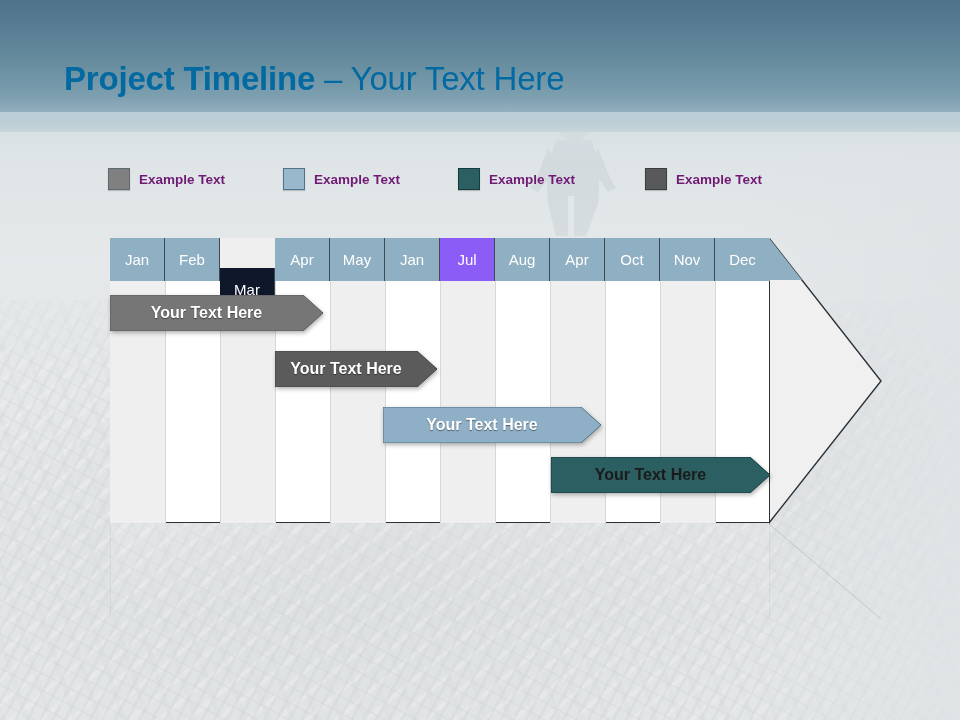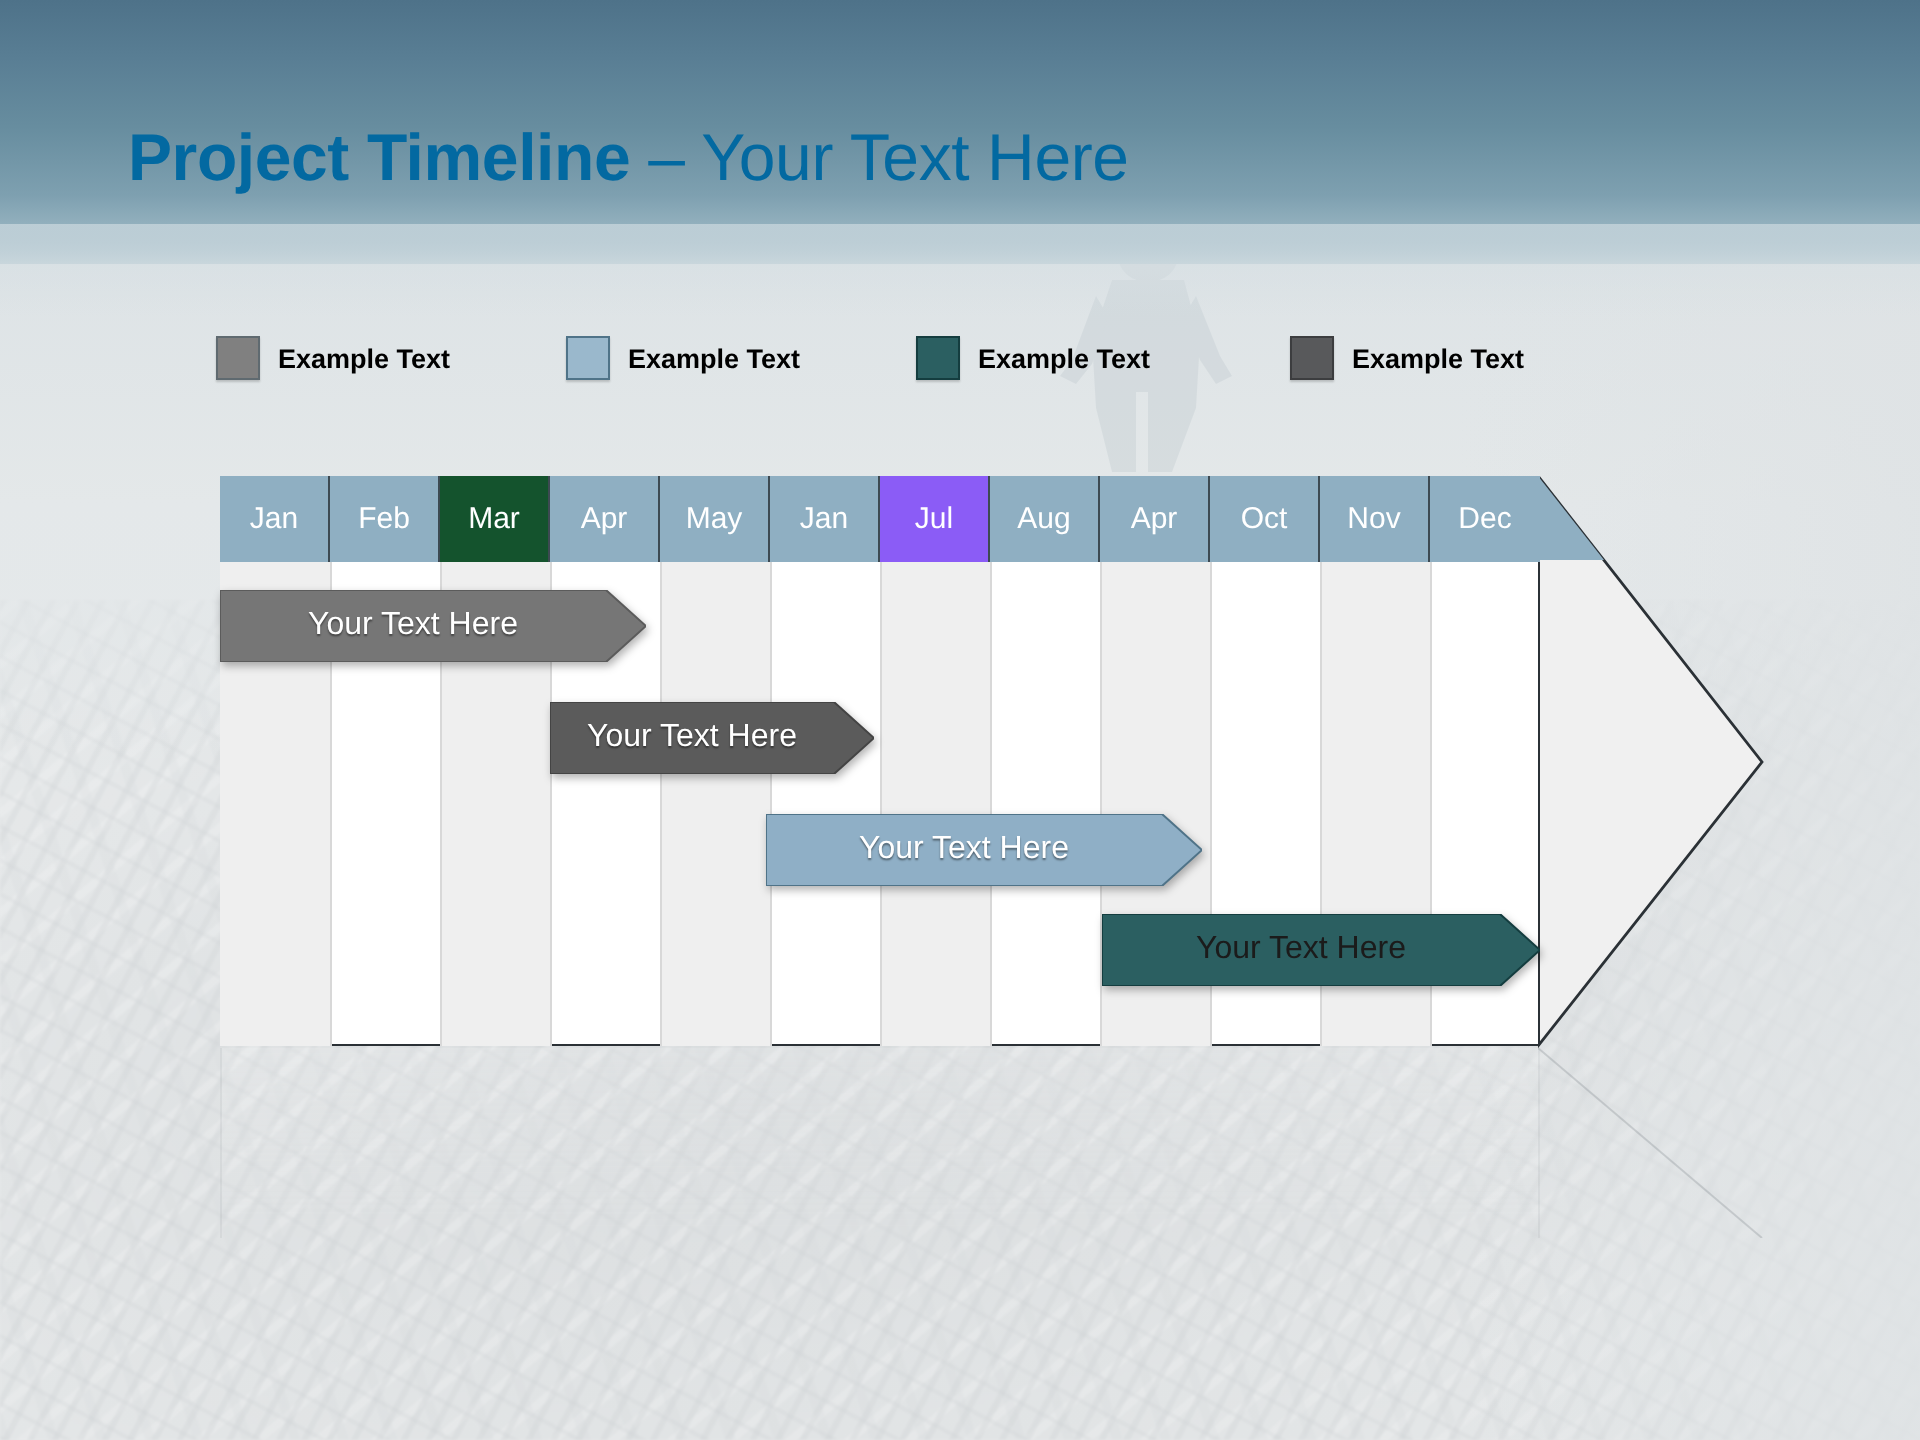--- a/index.html
+++ b/index.html
@@ -72,21 +72,21 @@
     position:absolute; left:108px; top:164px; width:700px; height:30px;
   }
   .legend-item{
     position:absolute; top:0; display:flex; align-items:center; gap:9px; height:30px;
   }
   .legend-swatch{
     width:22px; height:22px; border:1px solid #6b7c86;
     box-shadow:0 1px 1px rgba(0,0,0,.18);
   }
   .legend-label{
-    font-size:13.5px; font-weight:bold; color:#000000; white-space:nowrap;
+    font-size:13.5px; font-weight:bold; color:#701a75; white-space:nowrap;
   }
 
   
   #chart{
     position:absolute; left:110px; top:238px; width:660px; height:285px;
   }
   #chart-border{
     position:absolute; inset:0;
     border:1px solid #2b3136;
     background:#ffffff;
@@ -118,20 +118,21 @@
   #big-arrow{
     position:absolute; left:769px; top:238px; width:115px; height:286px;
     overflow:visible;
   }
 
   
   .bar{
     position:absolute; height:36px;
     display:flex; align-items:center;
     filter:drop-shadow(1px 2px 2px rgba(0,0,0,.30));
+    font-weight:bold;
   }
   .bar-shape{
     position:absolute; inset:0;
   }
   .bar-label{
     position:relative; z-index:2;
     width:100%; text-align:center;
     padding-right:20px;
     font-size:16px; white-space:nowrap;
   }
@@ -212,21 +213,21 @@
       <div class="col-line" style="left: 385px;"></div>
       <div class="col-line" style="left: 440px;"></div>
       <div class="col-line" style="left: 495px;"></div>
       <div class="col-line" style="left: 550px;"></div>
       <div class="col-line" style="left: 605px;"></div>
     </div>
 
   <div id="month-row">
       <div class="month-cell first" style="left: 0px; background: rgb(143, 175, 194);">Jan</div>
       <div class="month-cell" style="left: 55px; background: rgb(143, 175, 194);">Feb</div>
-      <div class="month-cell" style="left: 110px; background: #14532d;">Mar</div>
+      <div class="month-cell" style="left: 110px; background: #0f172a; margin-top: 30px;">Mar</div>
       <div class="month-cell" style="left: 165px; background: rgb(143, 175, 194);">Apr</div>
       <div class="month-cell" style="left: 220px; background: rgb(143, 175, 194);">May</div>
       <div class="month-cell" style="left: 275px; background: rgb(143, 175, 194);">Jan</div>
       <div class="month-cell" style="left: 330px; background: #8b5cf6;">Jul</div>
       <div class="month-cell" style="left: 385px; background: rgb(143, 175, 194);">Aug</div>
       <div class="month-cell" style="left: 440px; background: rgb(143, 175, 194);">Apr</div>
       <div class="month-cell" style="left: 495px; background: rgb(143, 175, 194);">Oct</div>
       <div class="month-cell" style="left: 550px; background: rgb(143, 175, 194);">Nov</div>
       <div class="month-cell" style="left: 605px; background: rgb(143, 175, 194);">Dec</div>
     </div>

